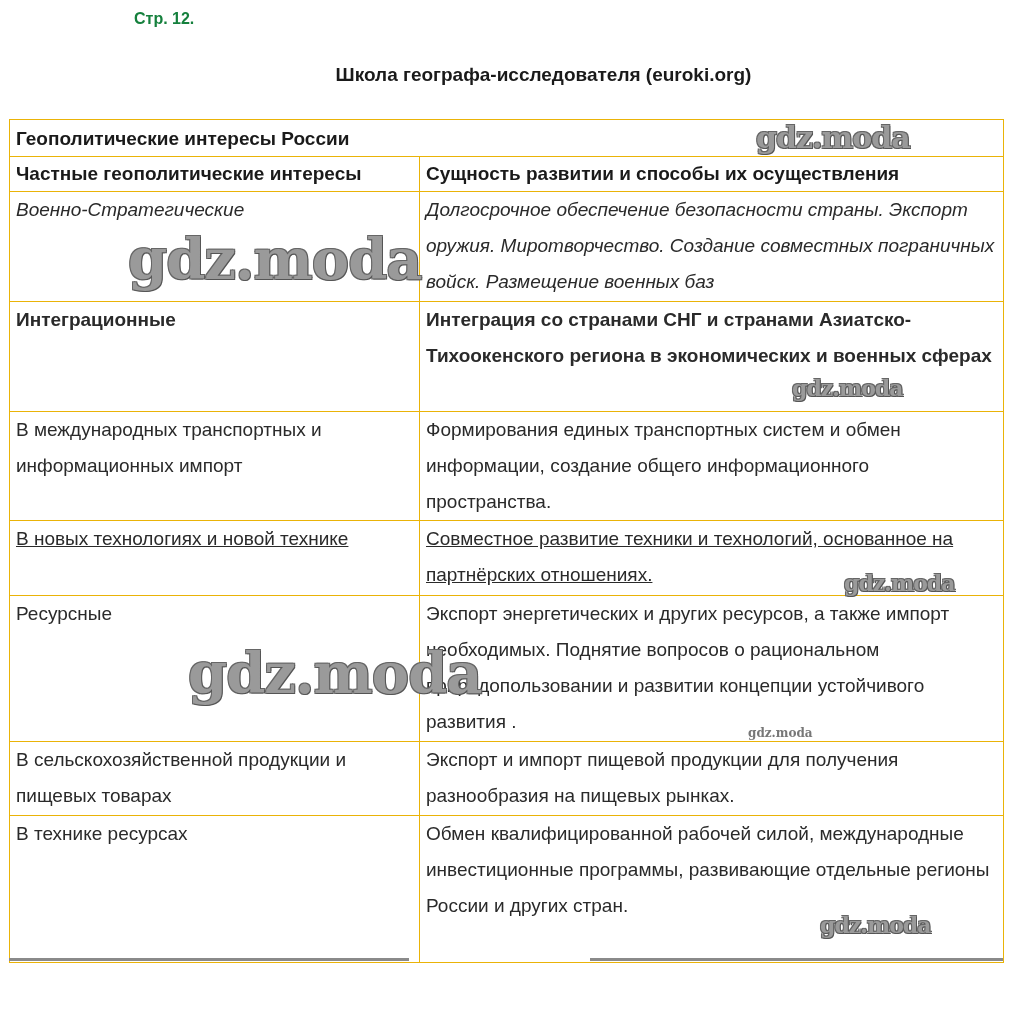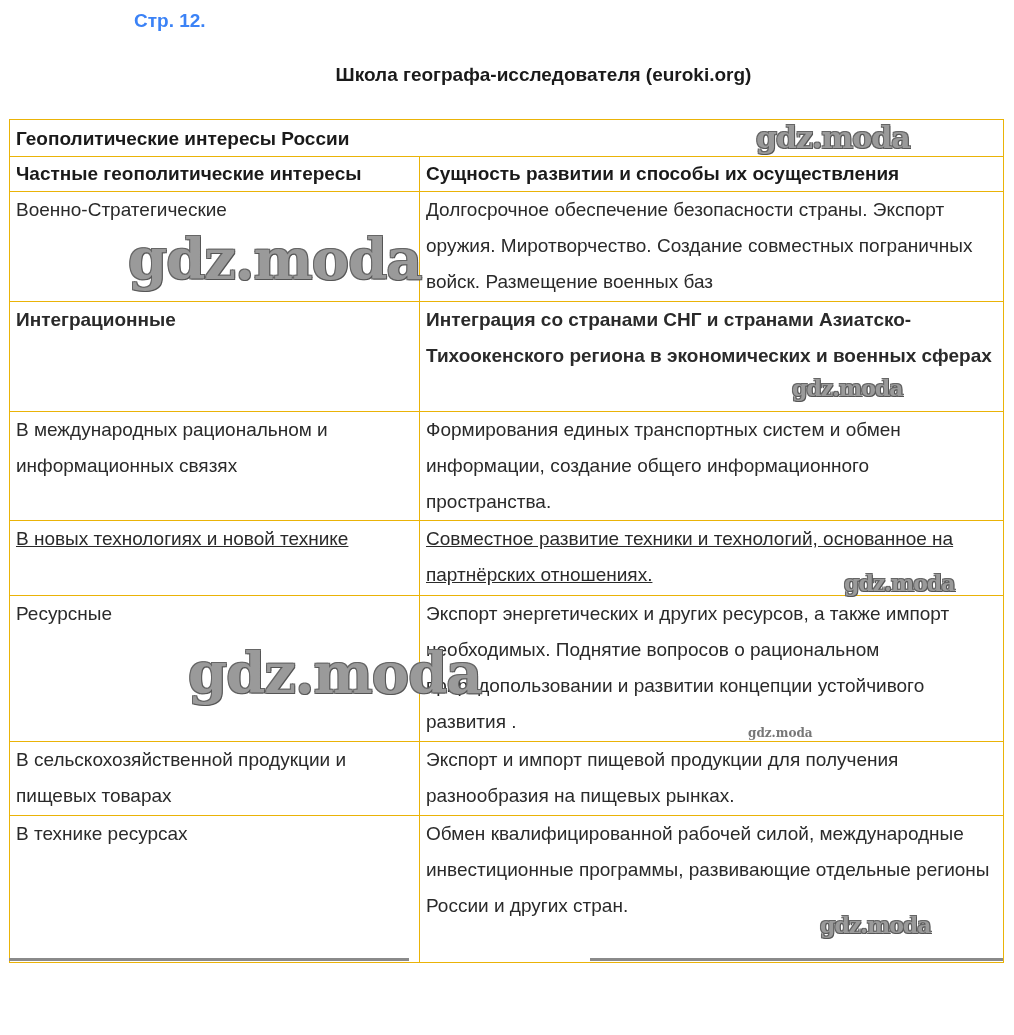--- a/index.html
+++ b/index.html
@@ -2,42 +2,42 @@
 <html><head>
 <meta charset="utf-8">
 <style>
   html, body { margin: 0; padding: 0; background: #ffffff; }
   body {
     width: 1014px; height: 1035px; position: relative; overflow: hidden;
     font-family: "Liberation Sans", sans-serif; color: #222;
   }
   .page-num {
     position: absolute; left: 134px; top: 10px;
-    font-size: 19px; font-weight: bold; color: #3b82f6;
+    font-size: 16px; font-weight: bold; color: #15803d;
   }
   .doc-title {
     position: absolute; left: 0; width: 1087px; top: 64px; text-align: center;
     font-size: 19px; font-weight: bold; color: #1a1a1a;
   }
   table.geo {
     position: absolute; left: 9px; top: 119px; width: 994px;
     border-collapse: collapse; table-layout: fixed;
   }
   table.geo td, table.geo th {
     border: 1px solid #eab308;
     text-align: left; vertical-align: top;
     font-size: 19px; line-height: 36px; font-weight: normal;
     padding: 0 6px; color: #2a2a2a;
   }
   table.geo th { font-weight: bold; color: #1a1a1a; }
   col.c1 { width: 410px; }
   col.c2 { width: 584px; }
   tr.h1 th { height: 34px; line-height: 26px; padding-top: 2px; vertical-align: middle; }
   tr.h2 th { height: 34px; line-height: 30px; vertical-align: middle; }
-  tr.r-mil td { height: 109px; }
+  tr.r-mil td { height: 109px; font-style: italic; }
   tr.r-int td { height: 109px; font-weight: bold; }
   tr.r-trn td { height: 108px; }
   tr.r-tech td { height: 74px; text-decoration: underline; }
   tr.r-res td { height: 145px; margin-top: 8px; }
   tr.r-agr td { height: 73px; }
   tr.r-lab td { height: 146px; }
   .wm {
     position: absolute; font-family: "DejaVu Serif", "Liberation Serif", serif;
     font-weight: bold; color: #9a9a9a; letter-spacing: -1px;
     text-shadow: 1px 1px 0 #555, -1px -1px 0 #666, 1px -1px 0 #666, -1px 1px 0 #666;
@@ -72,21 +72,21 @@
   </tr>
   <tr class="r-mil">
     <td>Военно-Стратегические</td>
     <td>Долгосрочное обеспечение безопасности страны. Экспорт оружия. Миротворчество. Создание совместных пограничных войск. Размещение военных баз</td>
   </tr>
   <tr class="r-int">
     <td>Интеграционные</td>
     <td>Интеграция со странами СНГ и странами Азиатско-Тихоокенского региона в экономических и военных сферах</td>
   </tr>
   <tr class="r-trn">
-    <td>В международных рациональном и информационных связях</td>
+    <td>В международных транспортных и информационных импорт</td>
     <td>Формирования единых транспортных систем и обмен информации, создание общего информационного пространства.</td>
   </tr>
   <tr class="r-tech">
     <td>В новых технологиях и новой технике</td>
     <td>Совместное развитие техники и технологий, основанное на партнёрских отношениях.</td>
   </tr>
   <tr class="r-res">
     <td>Ресурсные</td>
     <td>Экспорт энергетических и других ресурсов, а также импорт необходимых. Поднятие вопросов о рациональном природопользовании и развитии концепции устойчивого развития .</td>
   </tr>

